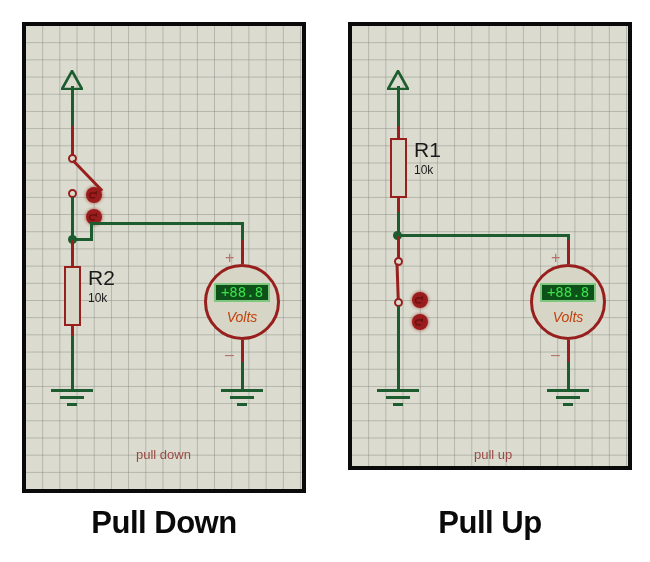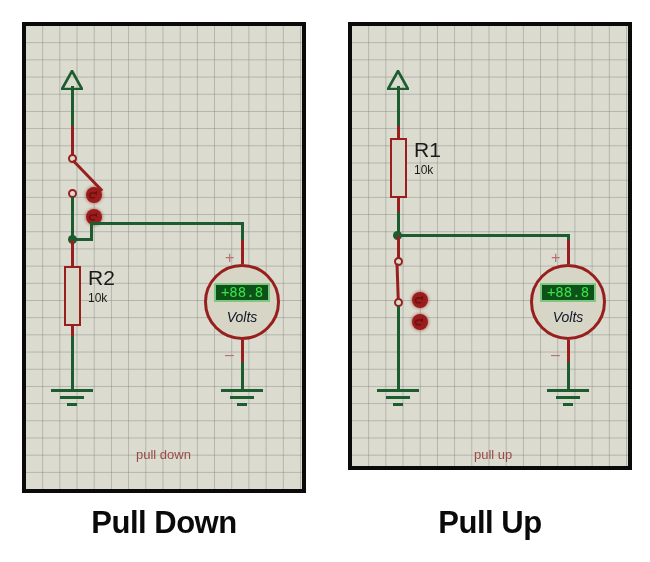--- a/index.html
+++ b/index.html
@@ -134,21 +134,21 @@
     letter-spacing: 0px;
     overflow: hidden;
   }
   .vm-unit {
     position: absolute;
     left: 0; right: 0;
     top: 42px;
     text-align: center;
     font-style: italic;
     font-size: 14px;
-    color: #0f172a;
+    color: #c2410c;
     font-family: "Liberation Sans", sans-serif;
   }
   .vm-sign {
     position: absolute;
     color: #b5706a;
     font-size: 16px;
     line-height: 16px;
     font-family: "Liberation Sans", sans-serif;
   }
 

